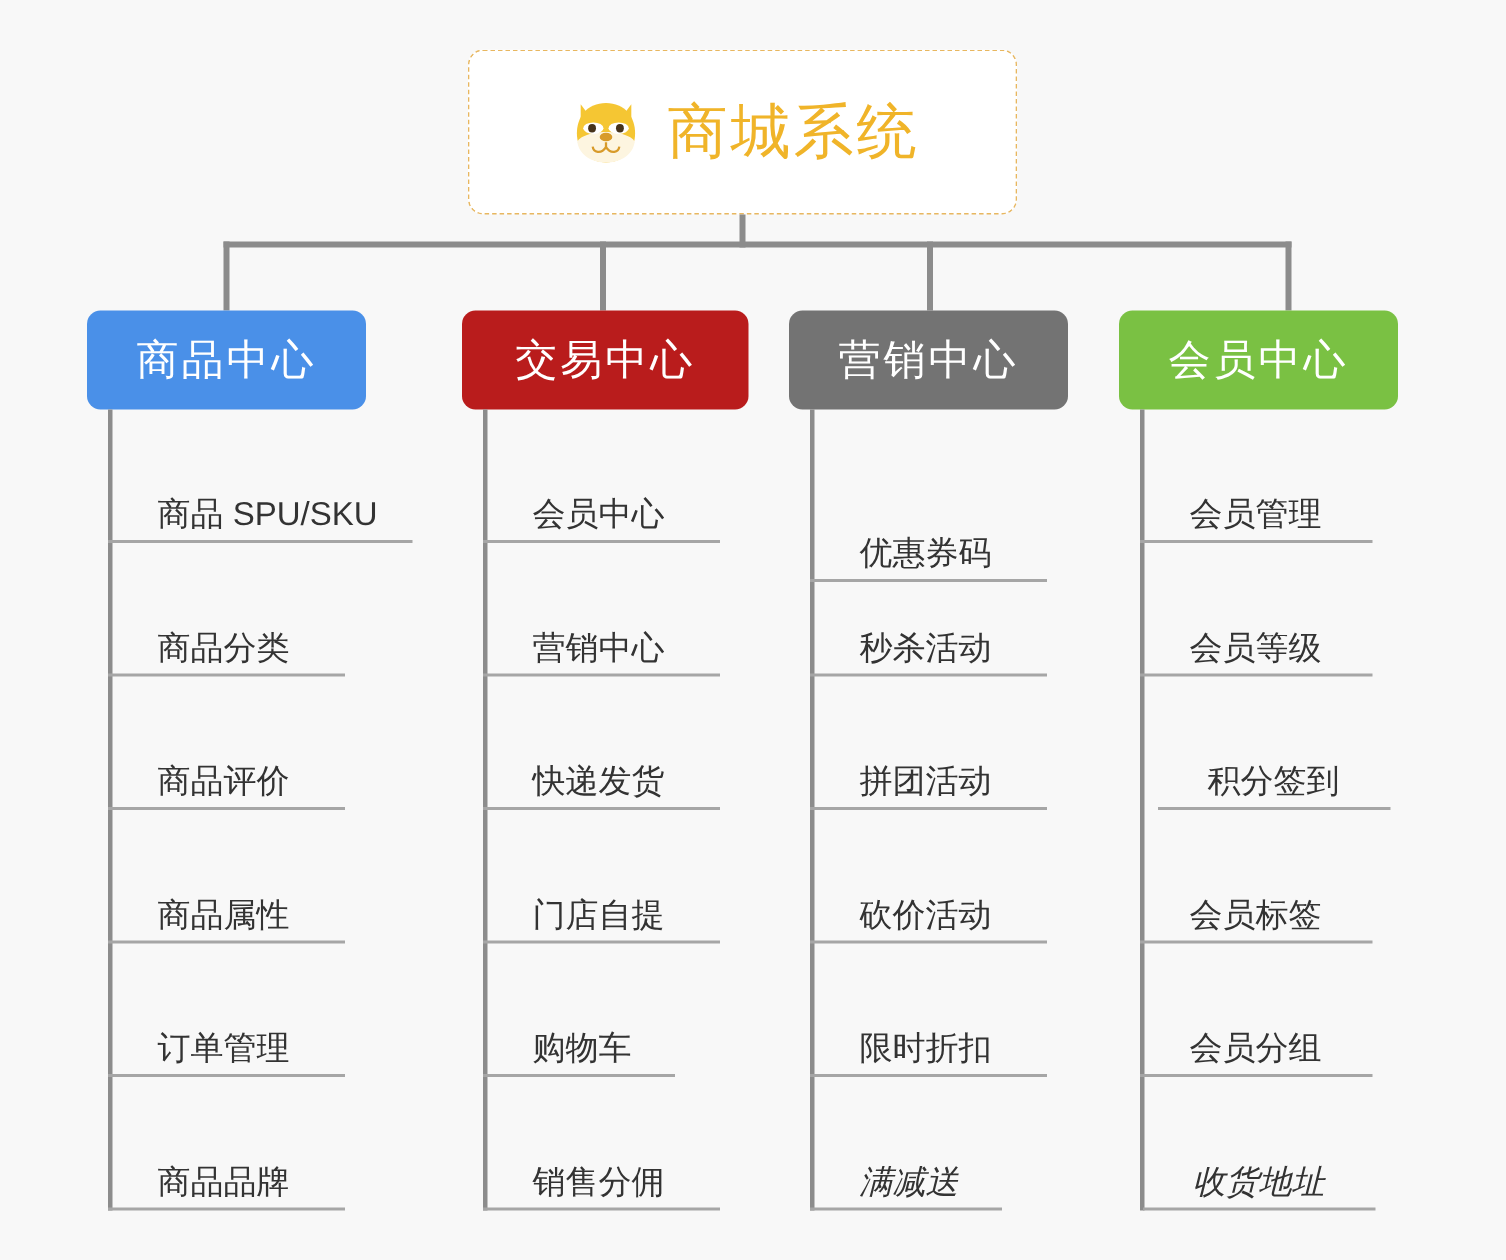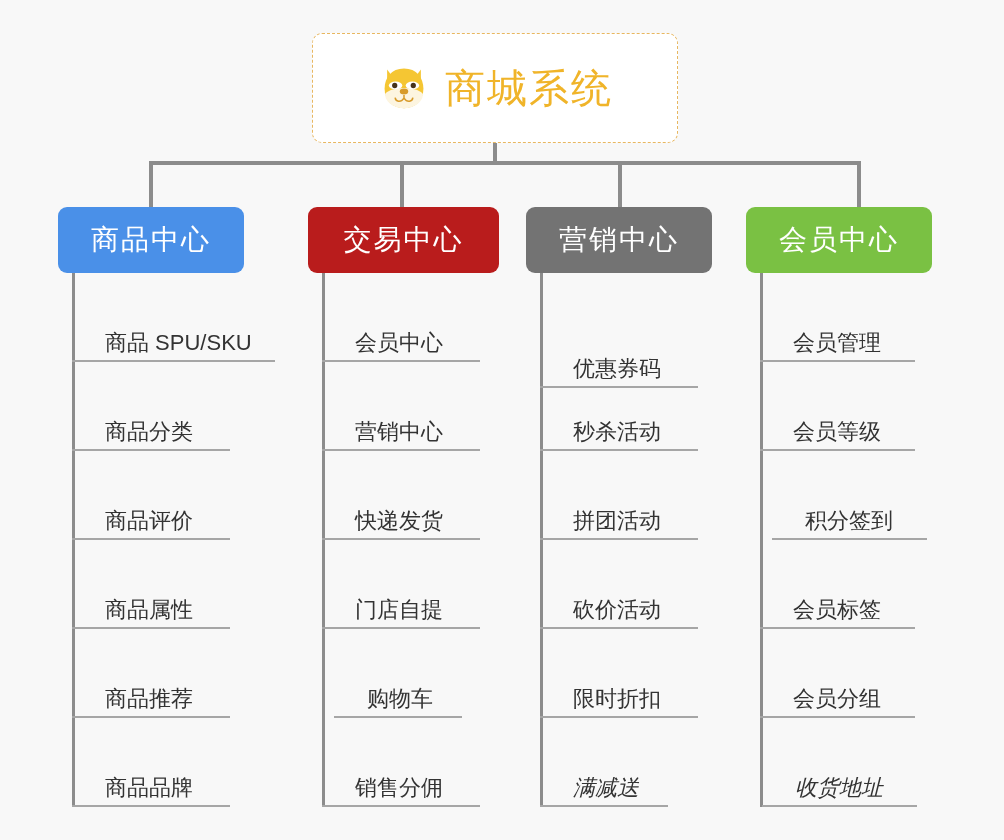--- a/index.html
+++ b/index.html
@@ -153,21 +153,21 @@
     </div>
     <div class="leaf" style="left:14px; top:244px; width:158px;">
       <span class="leaf-label">商品评价</span>
       <span class="leaf-underline" style="width:158px;"></span>
     </div>
     <div class="leaf" style="left:14px; top:333px; width:158px;">
       <span class="leaf-label">商品属性</span>
       <span class="leaf-underline" style="width:158px;"></span>
     </div>
     <div class="leaf" style="left:14px; top:422px; width:158px;">
-      <span class="leaf-label">商品推荐</span>
+      <span class="leaf-label">订单管理</span>
       <span class="leaf-underline" style="width:158px;"></span>
     </div>
     <div class="leaf" style="left:14px; top:511px; width:158px;">
       <span class="leaf-label">商品品牌</span>
       <span class="leaf-underline" style="width:158px;"></span>
     </div>
   </div>
 
   <div class="branch" style="left:308px;">
     <div class="cat-box" style="width:191px; background:#b91c1c;">
@@ -183,21 +183,21 @@
       <span class="leaf-underline" style="width:158px;"></span>
     </div>
     <div class="leaf" style="left:14px; top:244px; width:158px;">
       <span class="leaf-label">快递发货</span>
       <span class="leaf-underline" style="width:158px;"></span>
     </div>
     <div class="leaf" style="left:14px; top:333px; width:158px;">
       <span class="leaf-label">门店自提</span>
       <span class="leaf-underline" style="width:158px;"></span>
     </div>
-    <div class="leaf" style="left:14px; top:422px; width:128px;margin-left:12px;">
+    <div class="leaf" style="left:14px; top:422px; width:128px;">
       <span class="leaf-label">购物车</span>
       <span class="leaf-underline" style="width:128px;"></span>
     </div>
     <div class="leaf" style="left:14px; top:511px; width:158px;">
       <span class="leaf-label">销售分佣</span>
       <span class="leaf-underline" style="width:158px;"></span>
     </div>
   </div>
 
   <div class="branch" style="left:526px;">

